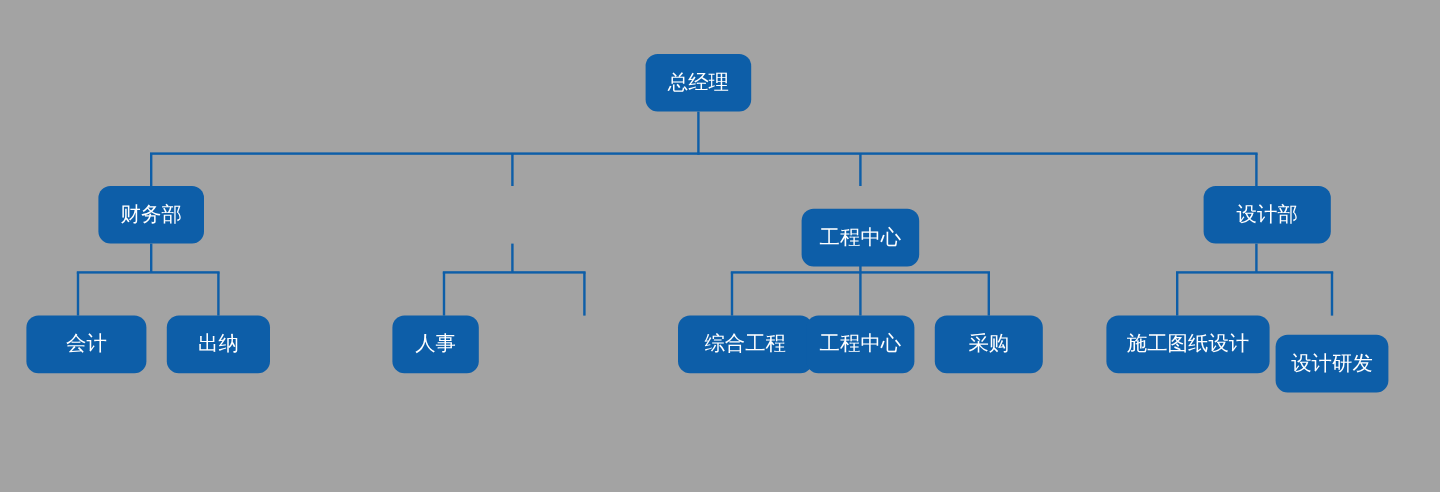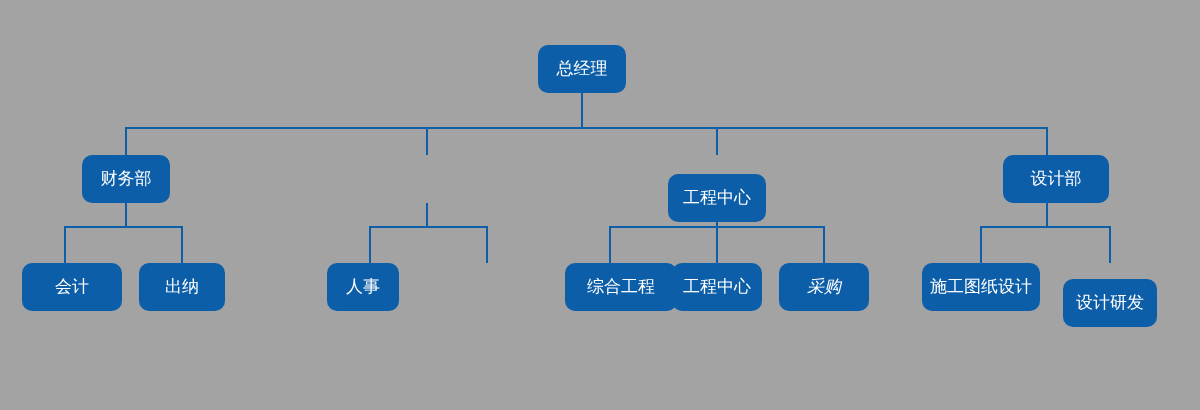--- a/index.html
+++ b/index.html
@@ -78,17 +78,17 @@
   <div class="vline" style="left:716px; top:227px; height:36px;"></div>
   <div class="vline" style="left:823px; top:227px; height:36px;"></div>
   <div class="vline" style="left:980px; top:227px; height:36px;"></div>
   <div class="vline" style="left:1109px; top:227px; height:36px;"></div>
 
   <div class="node" style="left:22px; top:263px; width:100px;">会计</div>
   <div class="node" style="left:139px; top:263px; width:86px;">出纳</div>
   <div class="node" style="left:327px; top:263px; width:72px;">人事</div>
   <div class="node" style="left:565px; top:263px; width:112px;">综合工程</div>
   <div class="node" style="left:672px; top:263px; width:90px;">工程中心</div>
-  <div class="node" style="left:779px; top:263px; width:90px;font-style:italic;">采购</div>
-  <div class="node" style="left:922px; top:263px; width:118px;">施工图纸设计</div>
+  <div class="node" style="left:779px; top:263px; width:90px;">采购</div>
+  <div class="node" style="left:922px; top:263px; width:136px;">施工图纸设计</div>
   <div class="node" style="left:1063px; top:263px; width:94px;margin-top:16px;">设计研发</div>
 
 </div>
 
 </body></html>

